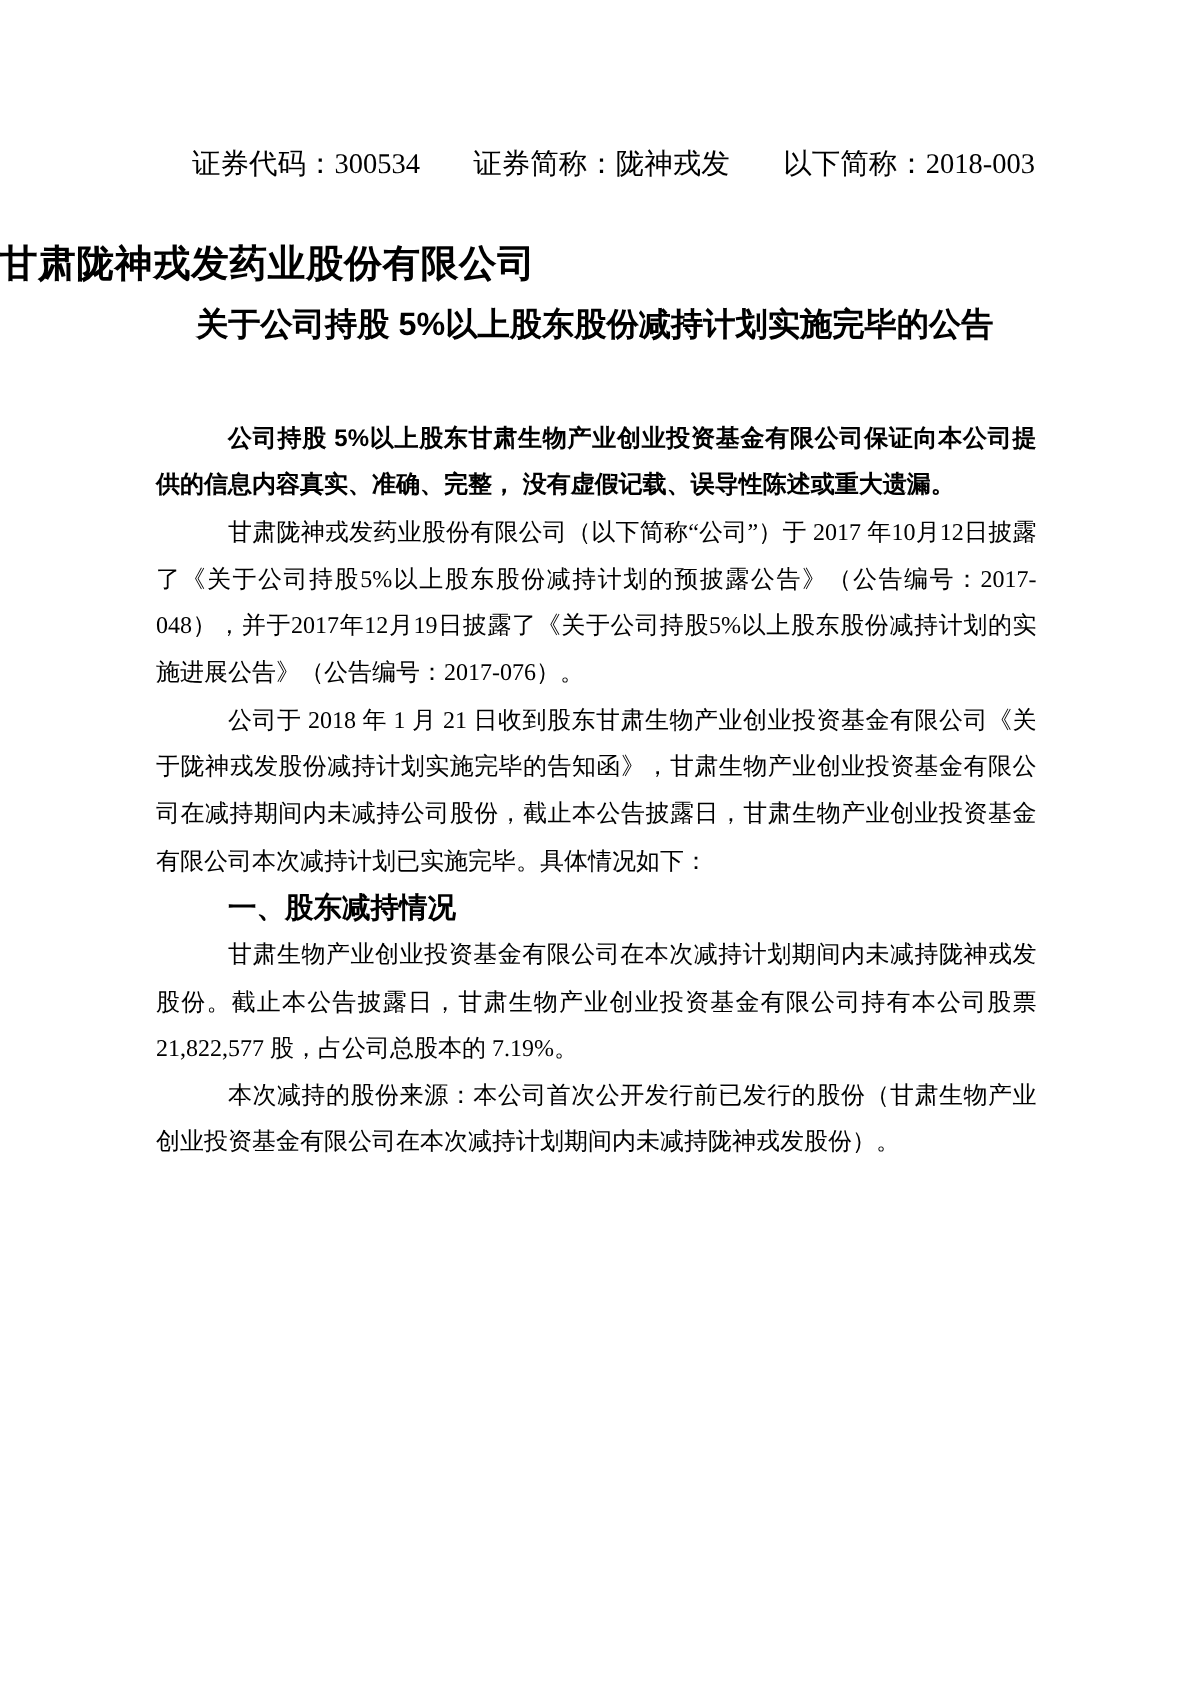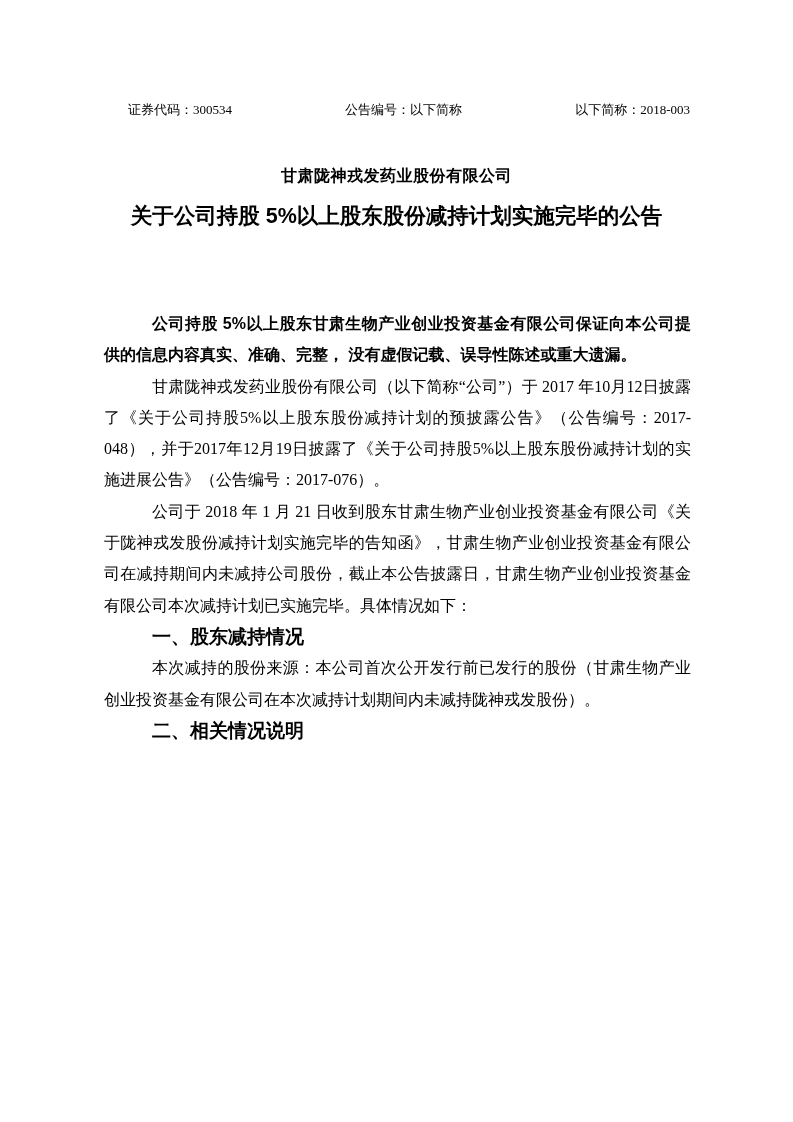--- a/index.html
+++ b/index.html
@@ -17,35 +17,34 @@
     font-family: "Liberation Serif", "DejaVu Serif", serif;
   }
   
   .doc-header {
     position: absolute;
     top: 101px;
     left: 128px;
     width: 562px;
     display: flex;
     justify-content: space-between;
-    font-size: 13px;
+    font-size: 19px;
     line-height: 18px;
     white-space: nowrap;
   }
   
   .title-company {
     position: absolute;
     top: 164px;
     left: 0;
     width: 100%;
     margin: 0;
-    text-align: center;
     font-family: "Liberation Sans", "DejaVu Sans", sans-serif;
     font-weight: 700;
-    font-size: 16px;
+    font-size: 25px;
     line-height: 24px;
     letter-spacing: 0.5px;
   }
   .title-subject {
     position: absolute;
     top: 204px;
     left: 0;
     width: 100%;
     margin: 0;
     text-align: center;
@@ -56,21 +55,20 @@
   }
   
   .doc-body {
     position: absolute;
     top: 277px;
     left: 104px;
     width: 587px;
     font-size: 16px;
     line-height: 31.3px;
     text-align: justify;
-    margin-top: 31px;
   }
   .doc-body p,
   .doc-body h3 {
     margin: 0;
     padding: 0;
     text-indent: 48px;
     font-size: 16px;
     line-height: 31.3px;
     font-weight: 400;
     font-family: Liberation Serif, serif;
@@ -89,32 +87,32 @@
     margin-bottom: 31.3px !important;
   }
 </style>
 </head>
 <body>
 
 <div class="page">
 
   <header class="doc-header">
     <span><span>证券代码：</span><span>300534</span></span>
-    <span><span>公告编号：</span><span>以下简称</span></span>
+    <span><span>证券简称：</span><span>陇神戎发</span></span>
     <span><span>以下简称：</span><span>2018-003</span></span>
   </header>
 
   <h1 class="title-company">甘肃陇神戎发药业股份有限公司</h1>
   <h2 class="title-subject">关于公司持股 5%以上股东股份减持计划实施完毕的公告</h2>
 
   <main class="doc-body">
     <p class="bold-declaration">公司持股 5%以上股东甘肃生物产业创业投资基金有限公司保证向本公司提供的信息内容真实、准确、完整， 没有虚假记载、误导性陈述或重大遗漏。</p>
 
     <p>甘肃陇神戎发药业股份有限公司（以下简称“公司”）于 2017 年10月12日披露了《关于公司持股5%以上股东股份减持计划的预披露公告》（公告编号：2017-048），并于2017年12月19日披露了《关于公司持股5%以上股东股份减持计划的实施进展公告》（公告编号：2017-076）。</p>
     <p>公司于 2018 年 1 月 21 日收到股东甘肃生物产业创业投资基金有限公司《关于陇神戎发股份减持计划实施完毕的告知函》，甘肃生物产业创业投资基金有限公司在减持期间内未减持公司股份，截止本公告披露日，甘肃生物产业创业投资基金有限公司本次减持计划已实施完毕。具体情况如下：</p>
 
     <h3 class="section-heading">一、股东减持情况</h3>
+    <p>甘肃生物产业创业投资基金有限公司在本次减持计划期间内未减持陇神戎发股份。截止本公告披露日，甘肃生物产业创业投资基金有限公司持有本公司股票 21,822,577 股，占公司总股本的 7.19%。</p>
     <p>本次减持的股份来源：本公司首次公开发行前已发行的股份（甘肃生物产业创业投资基金有限公司在本次减持计划期间内未减持陇神戎发股份）。</p>
 
-    <h3 class="section-heading">二、相关情况说明</h3>
   </main>
 
 </div>
 
 </body></html>

